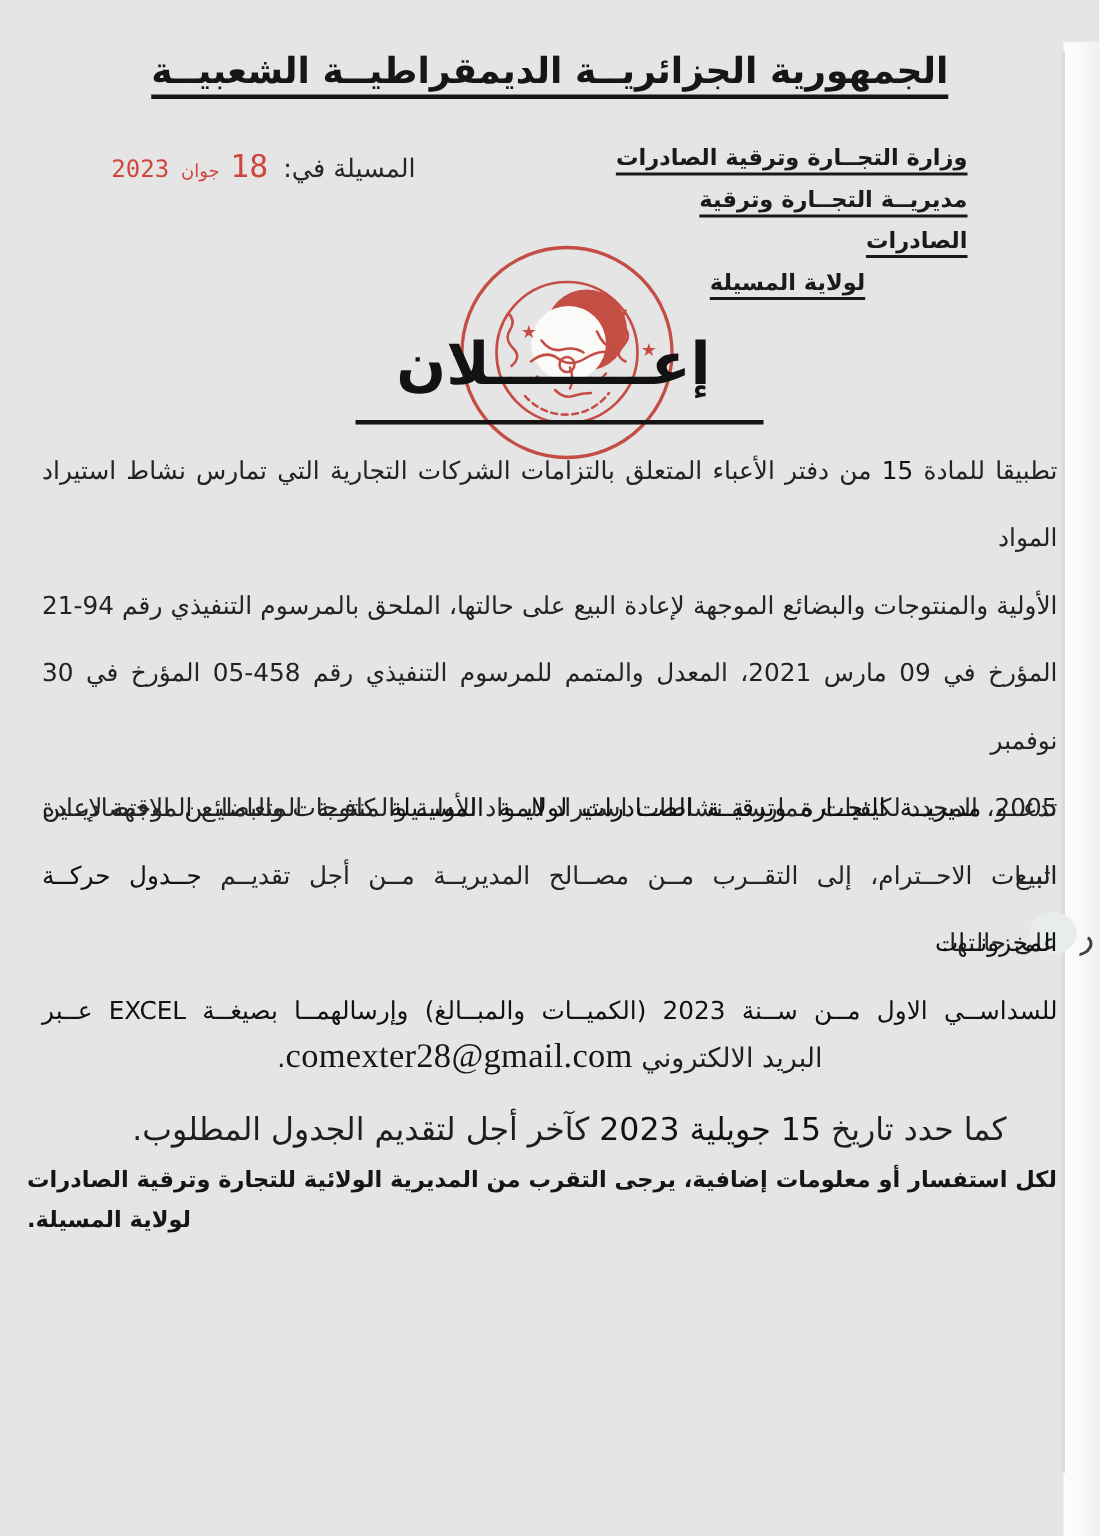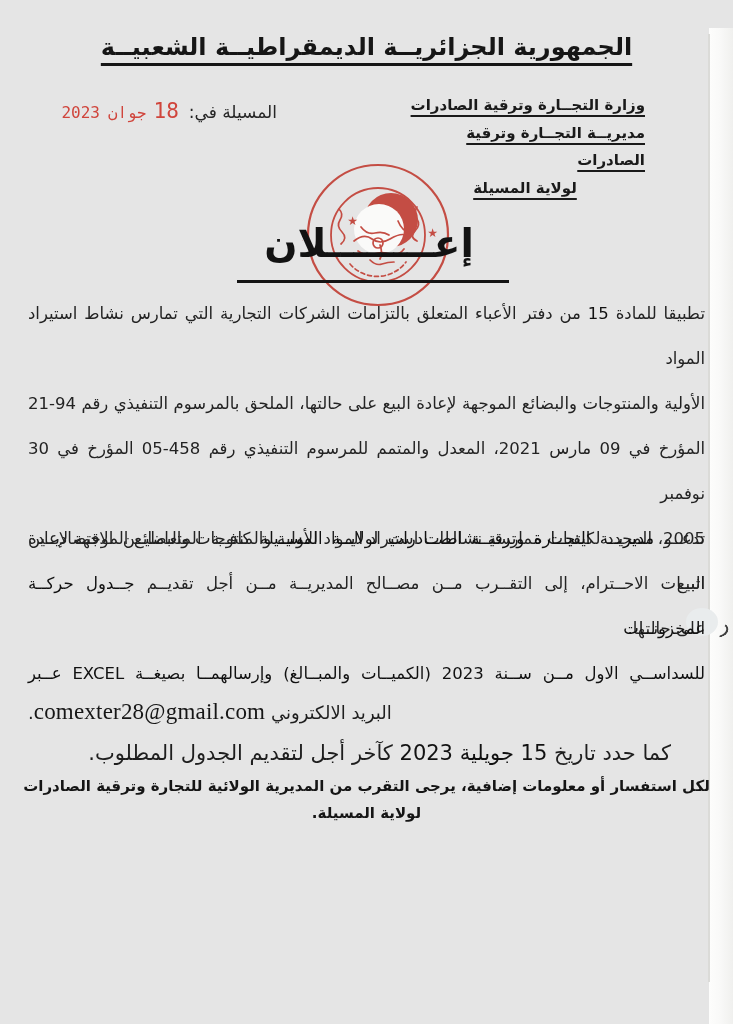--- a/index.html
+++ b/index.html
@@ -47,21 +47,21 @@
 
   
   .dateline {
     position: absolute; top: 99px; right: 456px;
     white-space: nowrap; direction: rtl;
     font-size: 17px;
   }
   .dateline .label { color: #262626; }
   .date-red { color: #d0453c; font-family: "DejaVu Sans Mono", monospace; }
   .date-day { font-size: 21px; margin-right: 10px; letter-spacing: 1px; }
-  .date-month { font-family: Liberation Mono, monospace; font-size: 16px; margin-right: 7px; }
+  .date-month { font-family: Liberation Sans, sans-serif; font-size: 12px; margin-right: 7px; }
   .date-year { font-size: 16px; margin-right: 8px; letter-spacing: 1px; }
 
   
   .ministry {
     position: absolute; top: 92px; right: 88px; width: 240px;
     text-align: right; font-weight: bold; font-size: 15px;
     line-height: 27.5px; color: #1a1a1a;
   }
   .ministry .line {
     text-decoration: underline;
@@ -92,36 +92,36 @@
     font-size: 16.5px; line-height: 45px; color: #232323;
   }
   .para .line { text-align: justify; text-align-last: justify; }
   .para .line:last-child { text-align-last: right; }
   .para.justify-all .line:last-child { text-align-last: justify; }
   .p1 { top: 291px; }
   .p2 { top: 516px; }
 
   .email-line {
     position: absolute; top: 690px; right: 28px; width: 677px;
-    text-align: left; font-size: 18px; line-height: 44px; color: #1e1e1e;
+    text-align: center; font-size: 18px; line-height: 28px; color: #1e1e1e;
   }
   .email-line .email {
     font-family: "Liberation Serif", serif;
     font-size: 23px; letter-spacing: 0.2px; color: #161616;
   }
 
   .deadline-line {
     position: absolute; top: 736px; right: 28px; width: 677px;
     box-sizing: border-box; padding-right: 34px;
     text-align: right; font-size: 21px; line-height: 34px; color: #1e1e1e;
   }
 
   .footer-line {
     position: absolute; top: 773px; right: 18px; width: 697px;
-    text-align: center; font-size: 15px; font-weight: bold;
+    text-align: left; font-size: 15px; font-weight: bold;
     line-height: 27px; color: #151515;
   }
 
   b { font-weight: normal; color: #111; }
 </style>
 </head>
 <body>
 
 <div class="page">
 

